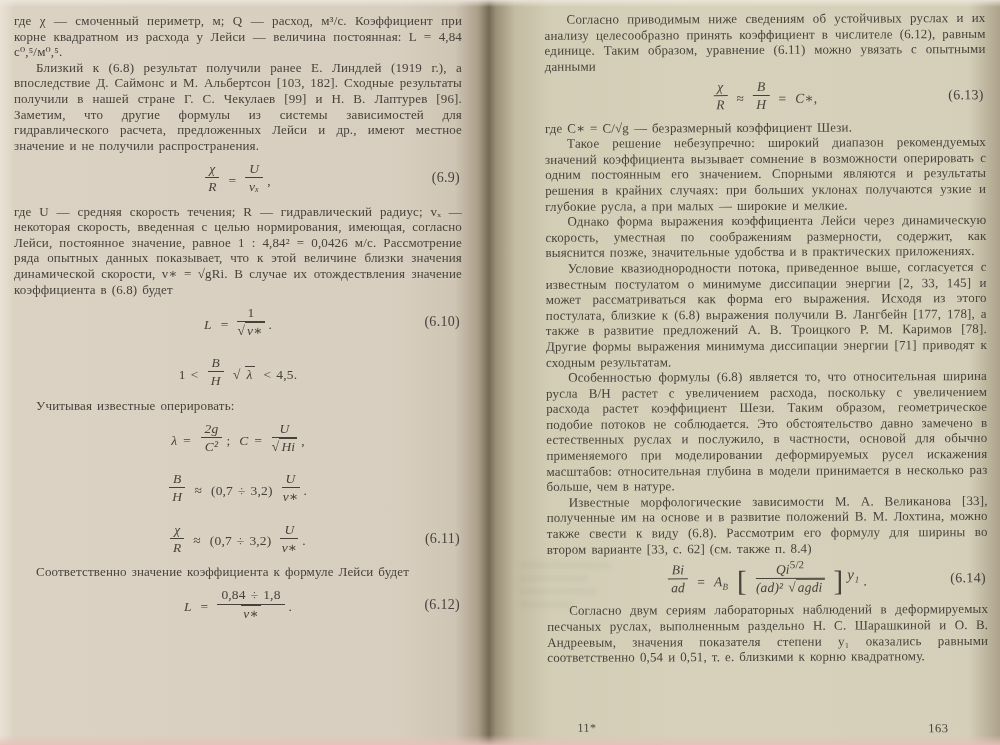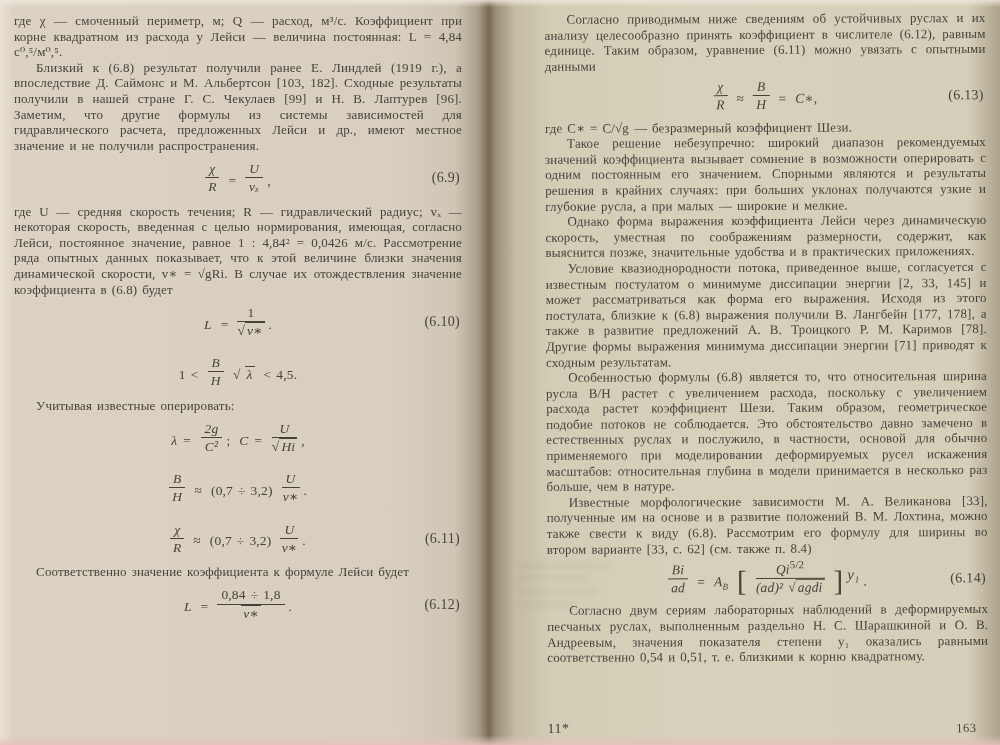--- a/index.html
+++ b/index.html
@@ -48,22 +48,22 @@
   .sq{font-style:normal;}
   .bar{border-top:1px solid #46423b;padding:0 2px;font-style:italic;}
   sup.fr{font-size:11px;vertical-align:super;line-height:0;}
   sup.ex{font-size:15px;font-style:italic;vertical-align:super;line-height:0;}
   .bracket{font-size:215%;font-weight:400;vertical-align:middle;font-style:normal;position:relative;top:-2px;line-height:0;}
   .footer{
     margin-top:auto;flex:none;
     display:flex;justify-content:space-between;align-items:flex-end;
     font-size:12.5px;letter-spacing:.5px;
   }
-  .footer .pnum-r{margin-right:12px;margin-bottom:-2px;}
-  .sig{font-size:14px;}
+  .footer .pnum-r{margin-right:40px;margin-bottom:-2px;}
+  .sig{font-size:12px;margin-left:30px;}
   .bleed{position:absolute;filter:blur(2px);opacity:.5;}
   .bleed div{background:rgba(125,133,98,.16);height:7px;margin:6px 0;border-radius:2px;}
 </style>
 </head>
 <body>
 
 <div class="book">
 
   <div class="page page-left">
 

